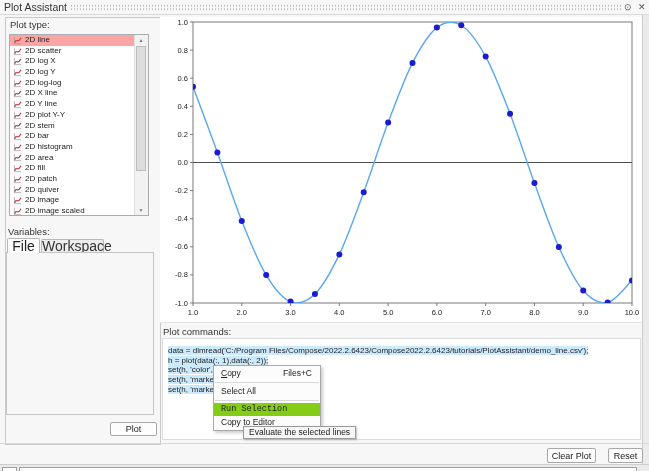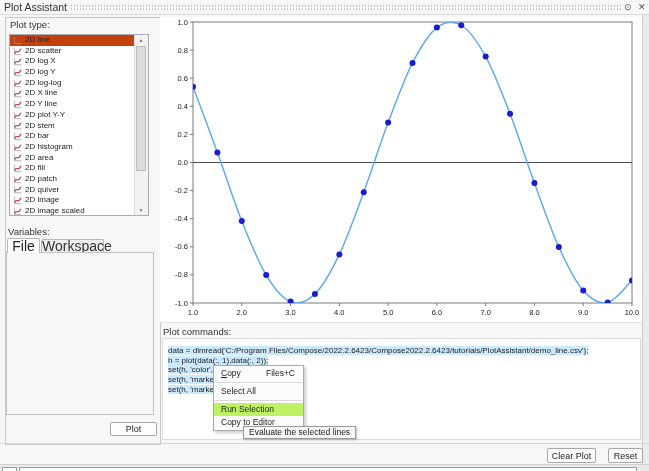--- a/index.html
+++ b/index.html
@@ -14,21 +14,21 @@
         background-image:radial-gradient(circle,#b9b9b9 0.7px,transparent 0.95px);
         background-size:3px 3.5px;}
   .tb-ico{top:1px;font-size:9px;color:#555;line-height:12px;}
 
   
   .left-panel{left:5px;top:17px;width:154px;height:426px;border:1px solid #c9c9c9;background:#f7f7f7;}
   .sec-label{font-size:9.5px;color:#333;}
   .listbox{left:9px;top:34px;width:140px;height:182px;background:#fff;border:1px solid #a9acb0;box-sizing:border-box;}
   .list-items{position:absolute;left:0;top:0;right:13px;bottom:0;overflow:hidden;}
   .pt-item{height:10.7px;line-height:10.7px;font-size:8px;display:flex;align-items:center;gap:3px;padding-left:3px;white-space:nowrap;}
-  .pt-item.sel{background:#c2410c;text-align:right;}
+  .pt-item.sel{background:#fca5a5;text-align:right;}
   .pt-ico{width:9px;height:9px;flex:0 0 9px;}
   .sb{position:absolute;right:0;top:0;bottom:0;width:13px;background:#f2f2f2;border-left:1px solid #dedede;}
   .sb-btn{position:absolute;left:0;width:12px;height:10px;font-size:5px;color:#777;text-align:center;line-height:10px;}
   .sb-thumb{position:absolute;left:1px;top:11px;width:10px;height:125px;background:#dcdcdc;border:1px solid #bdbdbd;box-sizing:border-box;}
 
   
   .tab{box-sizing:border-box;font-size:14px;text-align:center;border:1px solid #b9b9b9;border-bottom:none;
        border-radius:2px 2px 0 0;}
   .tab-file{left:7px;top:238px;width:33px;height:15px;line-height:14px;background:#fff;z-index:3;}
   .tab-ws{left:41px;top:239px;width:63px;height:14px;line-height:13px;background:#ededed;z-index:1;color:#333;}
@@ -57,25 +57,25 @@
   .code-line span{background:#cdeafd;text-align:right;}
   .code-pad{height:7px;}
 
   
   .footer-line{left:0px;top:443px;width:649px;height:1px;background:#d8d8d8;}
   .bottom-strip{left:0;top:464px;width:649px;height:8px;background:#e9e9e9;border-top:1px solid #cfcfcf;}
   .bs-box{position:absolute;top:2px;background:#fff;border:1px solid #9f9f9f;box-sizing:border-box;height:8px;}
   .right-strip{left:642px;top:15px;width:7px;height:449px;background:#ebebeb;border-left:1px solid #cccccc;}
 
   
-  .menu{left:213px;top:365px;width:91px;background:#fcfcfc;border:1px solid #a9a9a9;box-sizing:border-box;
+  .menu{left:213px;top:365px;width:108px;background:#fcfcfc;border:1px solid #a9a9a9;box-sizing:border-box;
         box-shadow:2px 2px 3px rgba(0,0,0,0.2);z-index:10;padding:1px 0;}
   .menu-item{height:13px;line-height:13px;font-size:8.5px;display:flex;justify-content:space-between;
              padding:0 8px 0 7px;white-space:nowrap;}
-  .menu-item.hl{background:#bef264;}
+  .menu-item.hl{background:#84cc16;font-family:Liberation Mono, monospace;}
   .menu-sc{color:#222;}
   .menu-sep{height:1px;background:#d9d9d9;margin:2px 1px;}
   .tooltip{left:243px;top:426px;background:#f6f6f6;border:1px solid #9a9a9a;font-size:8.5px;line-height:11px;
            padding:0 5px;white-space:nowrap;box-shadow:1px 1px 2px rgba(0,0,0,0.25);z-index:11;}
 </style>
 </head>
 <body>
 
 <div id="app">
 

